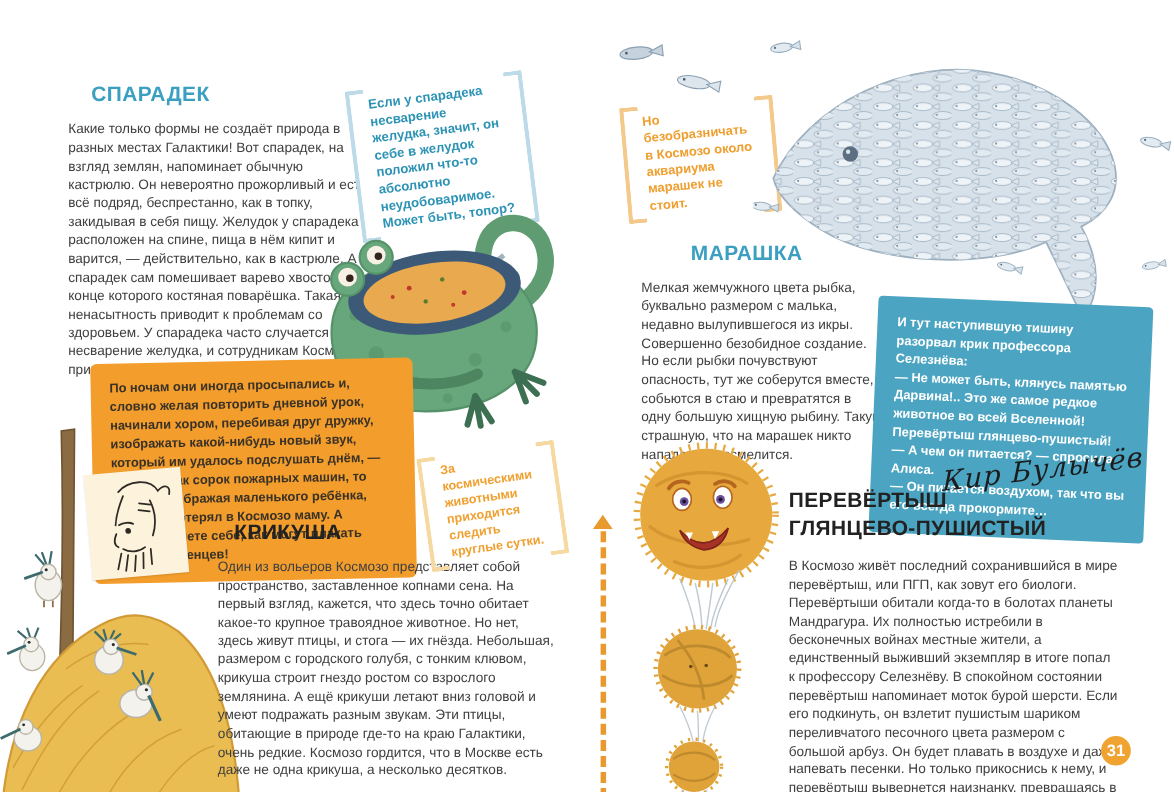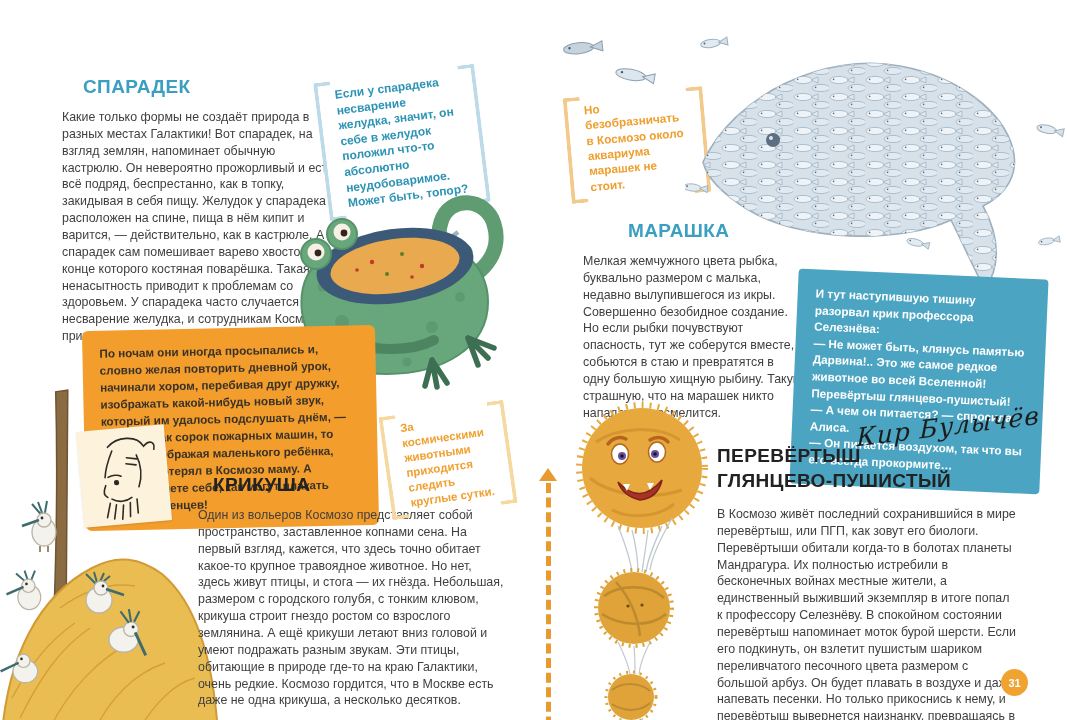--- a/index.html
+++ b/index.html
@@ -55,21 +55,21 @@
   .portrait {
     background:#fdf3dd; transform:rotate(-5deg); box-shadow:0 1px 2px rgba(0,0,0,.12);
   }
   .dashed-arrow { width:0; border-left:5px dashed #e89a2e; }
   .arrow-head {
     width:0; height:0; border-left:9px solid transparent; border-right:9px solid transparent;
     border-bottom:13px solid #e89a2e;
   }
   .pagenum {
     width:27px; height:27px; border-radius:50%; background:#f0a330;
-    color:#ffffff; font-weight:bold; font-size:11px;
+    color:#ffffff; font-weight:bold; font-size:15px;
     display:flex; align-items:center; justify-content:center;
   }
 </style>
 </head>
 <body>
 
 <div id="spread">
 
   <h2 class="sect abs" style="left:83px; top:60px;">СПАРАДЕК</h2>
 

